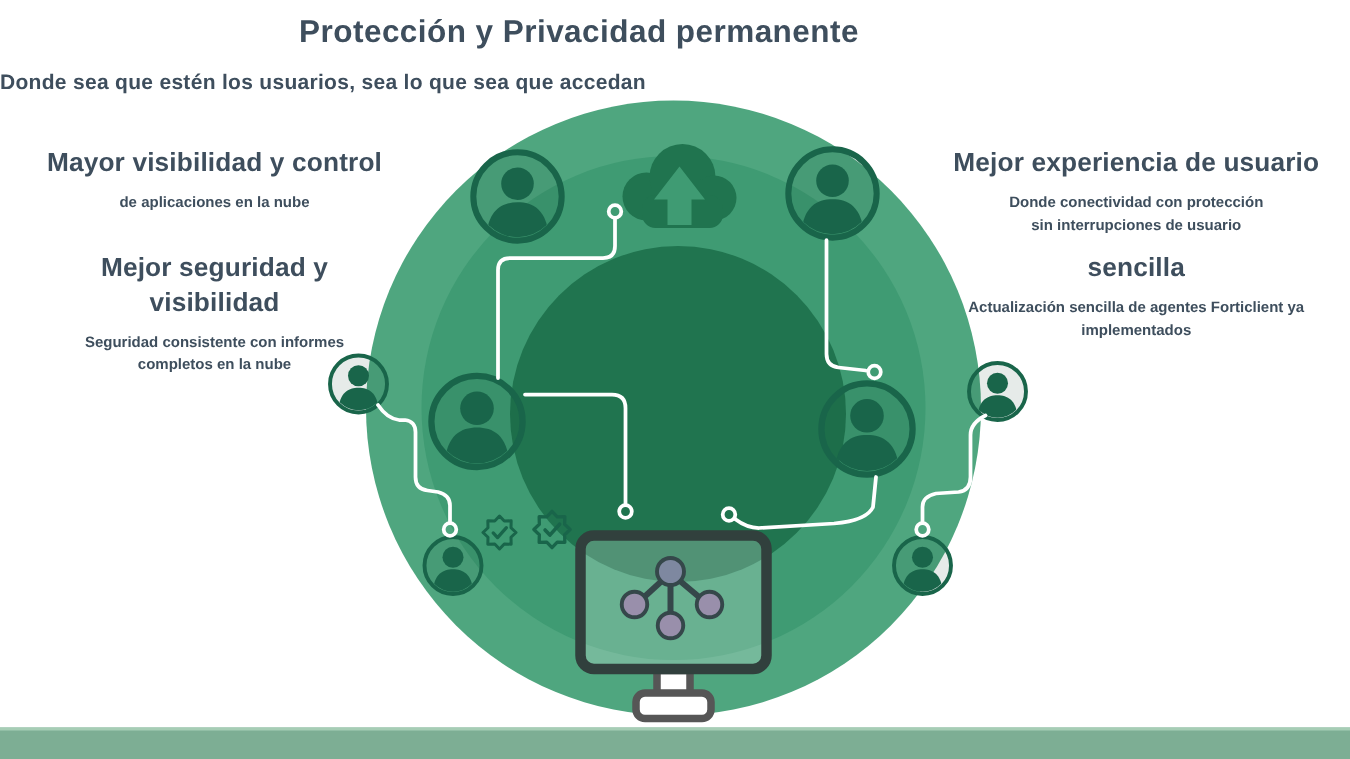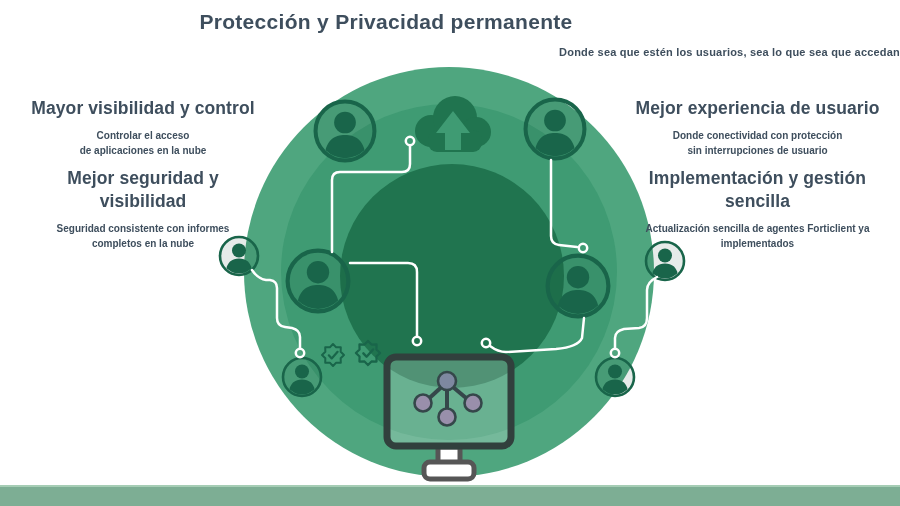--- a/index.html
+++ b/index.html
@@ -9,22 +9,22 @@
     font-family:"Liberation Sans","DejaVu Sans",sans-serif;
   }
   .stage{position:absolute;inset:0;width:900px;height:506px;}
   svg.graphic{position:absolute;left:0;top:0;z-index:1;}
   .txt{position:absolute;z-index:2;color:var(--heading-text);}
   .title{
     left:0;top:10px;width:772px;text-align:center;
     font-size:21px;font-weight:bold;letter-spacing:.3px;
   }
   .subtitle{
-    left:0;top:46px;width:900px;text-align:right;
-    font-size:11px;font-weight:bold;letter-spacing:.2px;
+    left:0;top:46px;width:900px;text-align:left;
+    font-size:14px;font-weight:bold;letter-spacing:.2px;
   }
   .benefit{position:absolute;z-index:2;text-align:center;color:var(--heading-text);}
   .benefit h2{
     margin:0;font-size:17.5px;font-weight:bold;line-height:1.32;letter-spacing:.1px;
   }
   .benefit h2 span{display:block;white-space:nowrap;}
   .benefit p{margin:9px 0 0 0;font-size:10px;font-weight:bold;line-height:1.45;}
   .benefit p span{display:block;white-space:nowrap;}
   .b-left{left:0;width:232px;margin-left:27px;}
   .b-right{left:630px;width:255px;}
@@ -123,21 +123,20 @@
 
   <div class="txt title">Protección y Privacidad permanente</div>
   <div class="txt subtitle">Donde sea que estén los usuarios, sea lo que sea que accedan</div>
 
   <div class="benefit b-left b-row1">
     <h2>
       <span>Mayor visibilidad y control</span>
       <span></span>
     </h2>
     <p>
-      <span>Controlar el acceso</span>
       <span>de aplicaciones en la nube</span>
     </p>
   </div>
   <div class="benefit b-left b-row2">
     <h2>
       <span>Mejor seguridad y</span>
       <span>visibilidad</span>
     </h2>
     <p>
       <span>Seguridad consistente con informes</span>
@@ -150,21 +149,20 @@
       <span>Mejor experiencia de usuario</span>
       <span></span>
     </h2>
     <p>
       <span>Donde conectividad con protección</span>
       <span>sin interrupciones de usuario</span>
     </p>
   </div>
   <div class="benefit b-right b-row2">
     <h2>
-      <span>Implementación y gestión</span>
       <span>sencilla</span>
     </h2>
     <p>
       <span>Actualización sencilla de agentes Forticlient ya</span>
       <span>implementados</span>
     </p>
   </div>
 
   <div class="bottom-bar"></div>
 </div>

